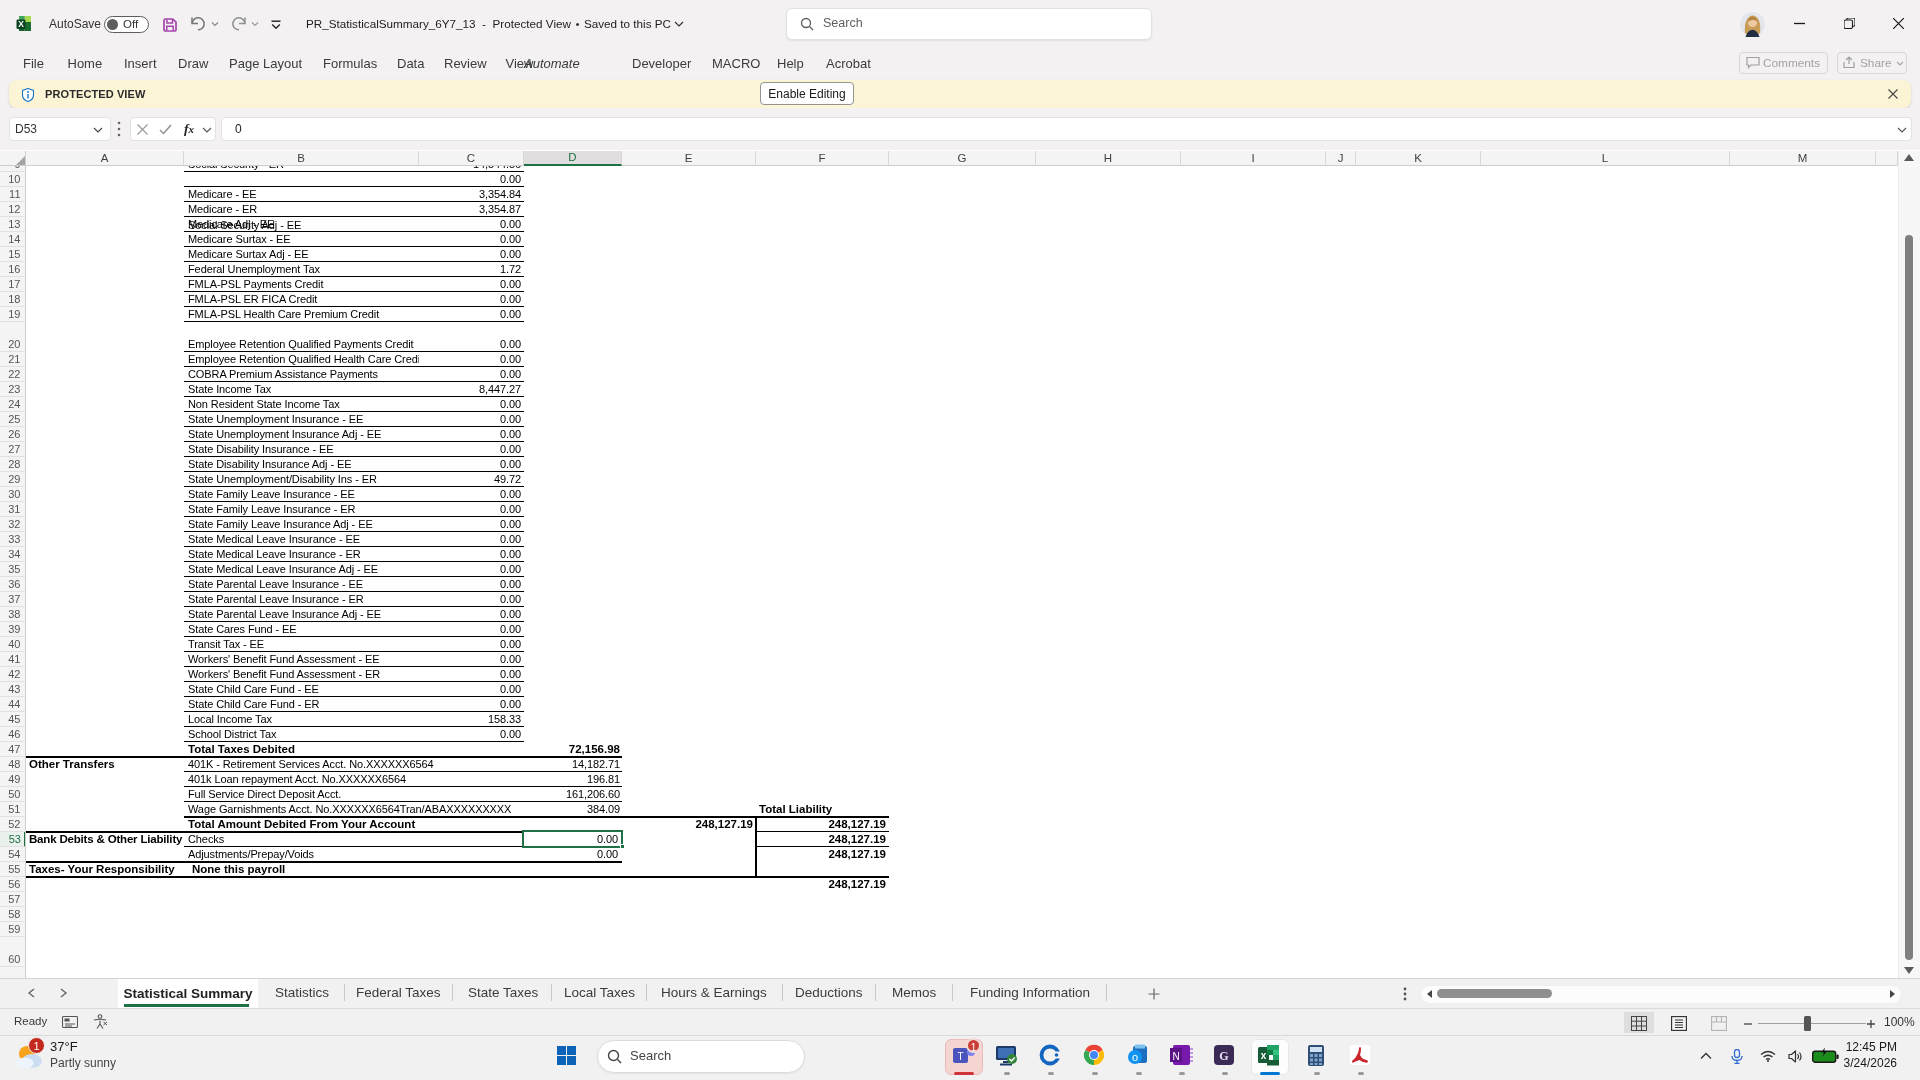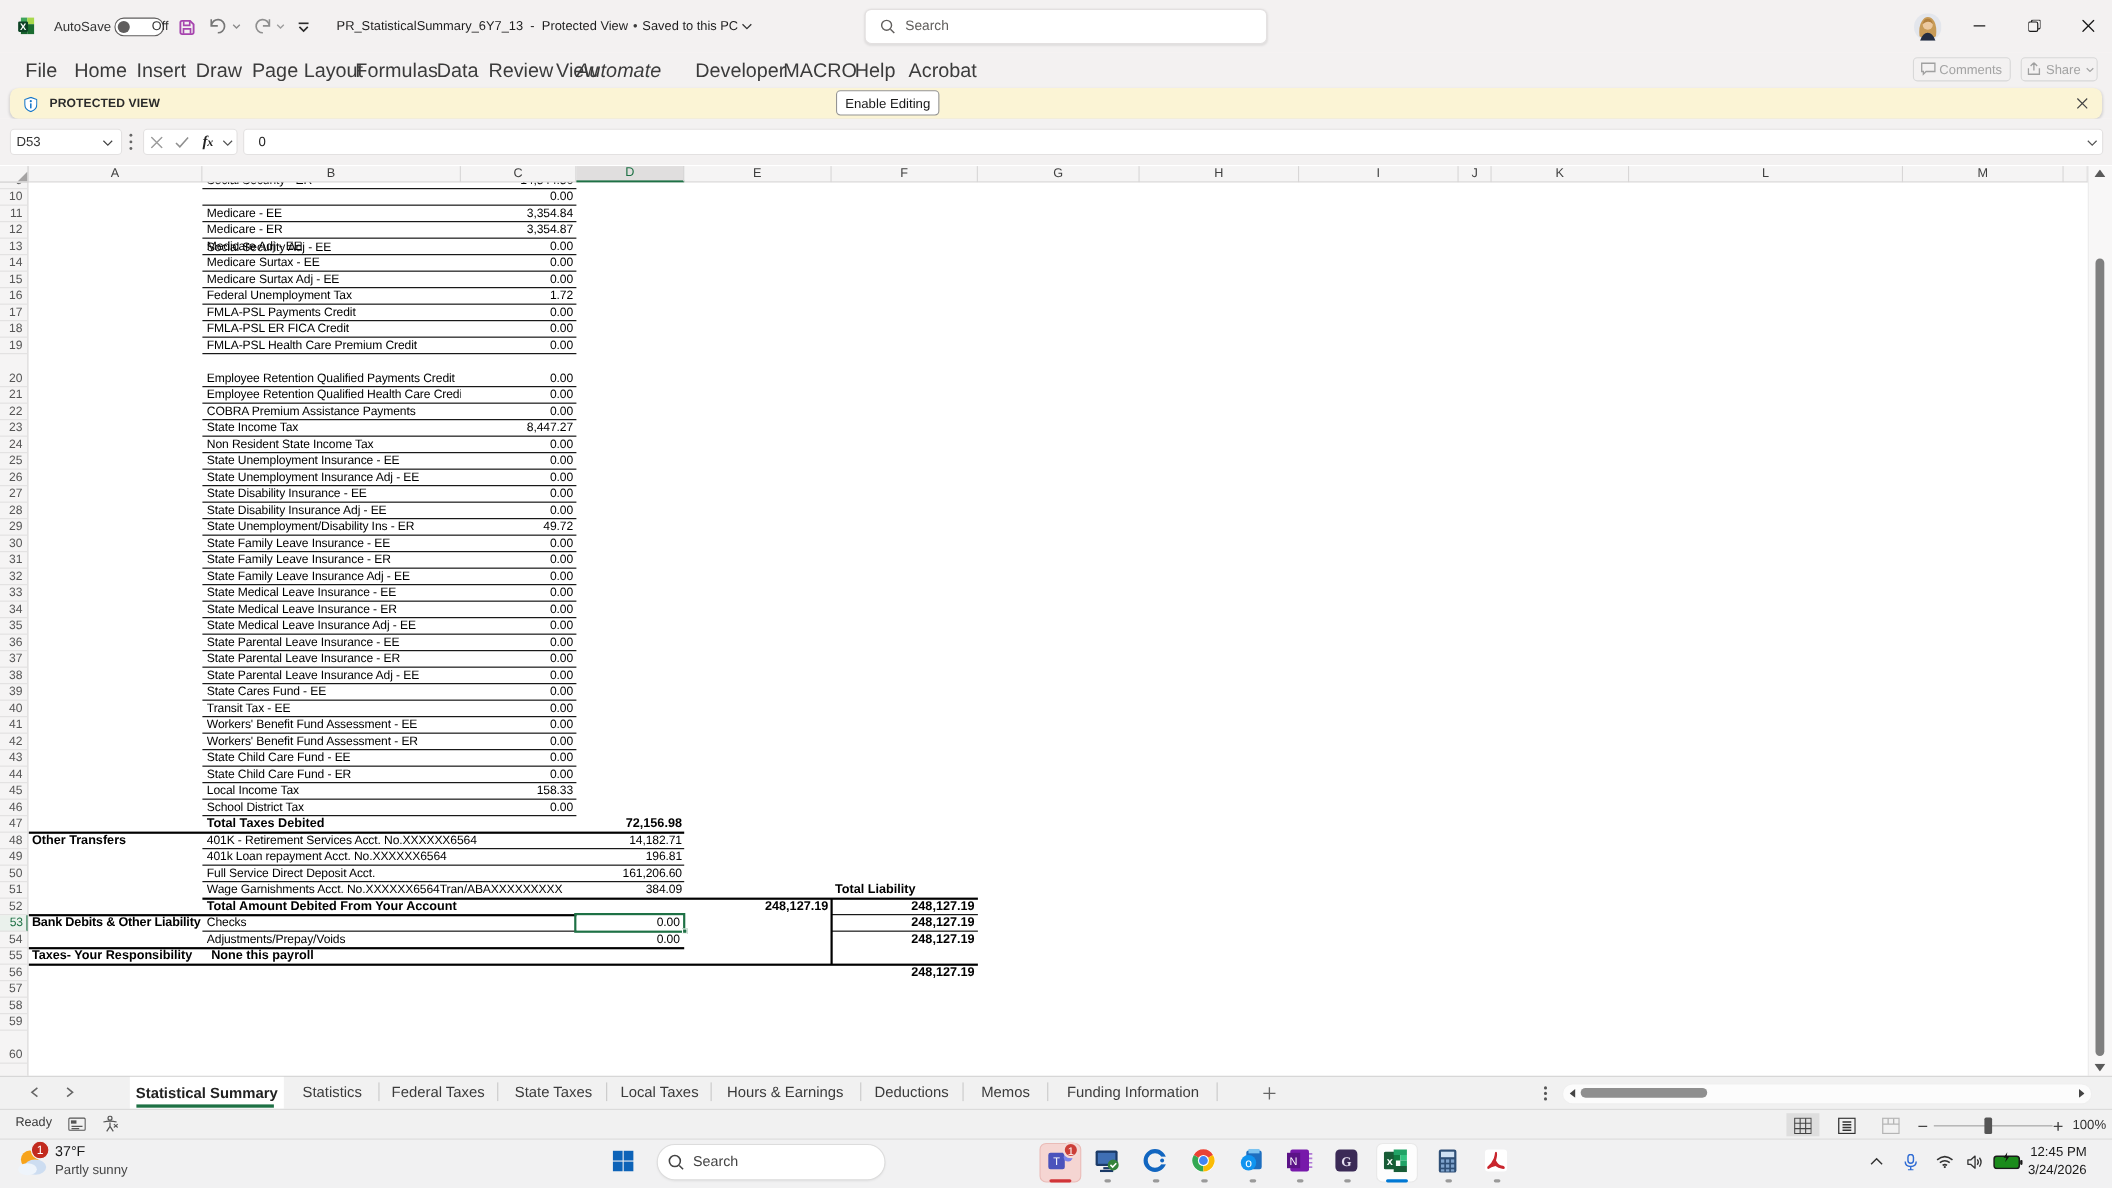--- a/index.html
+++ b/index.html
@@ -5,21 +5,21 @@
 body{font-family:"Liberation Sans",sans-serif;background:#fff;position:relative;}
 .abs{position:absolute;}
 
 .ct{position:absolute;height:15px;line-height:15.5px;font-size:11px;letter-spacing:-0.1px;color:#000;white-space:nowrap;overflow:hidden;}
 .cn{position:absolute;height:15px;line-height:15.5px;font-size:11px;letter-spacing:-0.1px;color:#000;white-space:nowrap;text-align:right;}
 .b{font-weight:bold;font-size:11.5px;letter-spacing:0;}
 .hl{position:absolute;background:#000;}
 
 #titlebar{position:absolute;left:0;top:0;width:1920px;height:48px;background:#f3f1f1;}
 #menurow{position:absolute;left:0;top:48px;width:1920px;height:32px;background:#f3f1f1;}
-.mi{position:absolute;top:0;height:32px;line-height:32px;font-size:18px;color:#3b3b3b;}
+.mi{position:absolute;top:0;height:32px;line-height:32px;font-size:13px;color:#3b3b3b;}
 #banner{position:absolute;left:0;top:80px;width:1920px;height:28px;background:#f3f1f1;}
 #bannerbox{position:absolute;left:9px;top:0px;width:1902px;height:28px;background:#fbf4d5;border-radius:8px;box-shadow:0 1px 2.5px rgba(0,0,0,0.14);}
 #formularow{position:absolute;left:0;top:108px;width:1920px;height:42px;background:#f3f1f1;}
 .wbox{position:absolute;top:9px;height:24px;background:#fff;border:1px solid #e3e1e1;border-radius:4px;}
 #sheet{position:absolute;left:0;top:150.5px;width:1920px;height:827.5px;background:#fff;}
 #colhdr{position:absolute;left:0;top:0;width:1898px;height:15px;background:#f5f4f4;border-bottom:1px solid #cfcdcd;}
 .chc{position:absolute;top:0;height:15px;line-height:15.5px;text-align:center;font-size:11.5px;color:#3f3f3f;border-right:1px solid #d8d6d6;}
 .chsel{background:#e0dede;border-bottom:2px solid #1e7145;color:#1e7145;height:15px;line-height:13.5px;}
 #rowhdr{position:absolute;left:0;top:15px;width:26px;height:812.5px;background:#f5f4f4;border-right:1px solid #cfcdcd;overflow:hidden;}
 .rh{position:absolute;left:0;width:25px;height:15px;line-height:15.5px;font-size:11px;color:#555;text-align:right;padding-right:4.5px;border-bottom:1px solid #e2e0e0;}
@@ -36,21 +36,21 @@
       <rect x="3" y="1" width="5.8" height="6" fill="#3fa45c"></rect>
       <rect x="8.8" y="1" width="6.2" height="6" fill="#a8d94e"></rect>
       <rect x="8.8" y="7" width="6.2" height="9" fill="#1a6c30"></rect>
       <rect x="3" y="7" width="5.8" height="9" fill="#17602c"></rect>
       <rect x="0.5" y="4.5" width="9" height="9.5" rx="1.2" fill="#0d4325"></rect>
       <text x="5" y="12" font-size="8.5" font-weight="bold" fill="#fff" text-anchor="middle" font-family="Liberation Sans">X</text>
     </svg>
 <div class="abs" style="left:49px;top:17px;font-size:12px;color:#333;">AutoSave</div>
 <div class="abs" style="left:104px;top:16px;width:45px;height:17px;border:1px solid #5f5d5d;border-radius:9px;background:#fff;"></div>
 <div class="abs" style="left:107px;top:19px;width:11px;height:11px;border-radius:50%;background:#5f5d5d;"></div>
-<div class="abs" style="left:138px;top:18px;font-size:11.5px;color:#333;">Off</div>
+<div class="abs" style="left:123px;top:18px;font-size:11.5px;color:#333;">Off</div>
 <svg class="abs" style="left:162px;top:16.5px;" width="16" height="16" viewBox="0 0 16 16">
       <path d="M2 3.5 A1.5 1.5 0 0 1 3.5 2 H10.8 L14 5.2 V12.5 A1.5 1.5 0 0 1 12.5 14 H3.5 A1.5 1.5 0 0 1 2 12.5 Z" fill="none" stroke="#a644ae" stroke-width="1.7"></path>
       <path d="M5 2.3 V6 H10.5 V2.3" fill="none" stroke="#a644ae" stroke-width="1.5"></path>
       <path d="M4.8 13.7 V9.3 H11.2 V13.7" fill="none" stroke="#a644ae" stroke-width="1.5"></path>
     </svg>
 <svg class="abs" style="left:191px;top:15px;" width="16" height="18" viewBox="0 0 16 18">
       <path d="M1 2.5 V8.5 H7" fill="none" stroke="#767676" stroke-width="1.5"></path>
       <path d="M1.2 8 A6 6 0 1 1 7 14.8" fill="none" stroke="#767676" stroke-width="1.5"></path>
     </svg>
 <svg class="abs" style="left:211px;top:21px;" width="8" height="6" viewBox="0 0 8 6">

